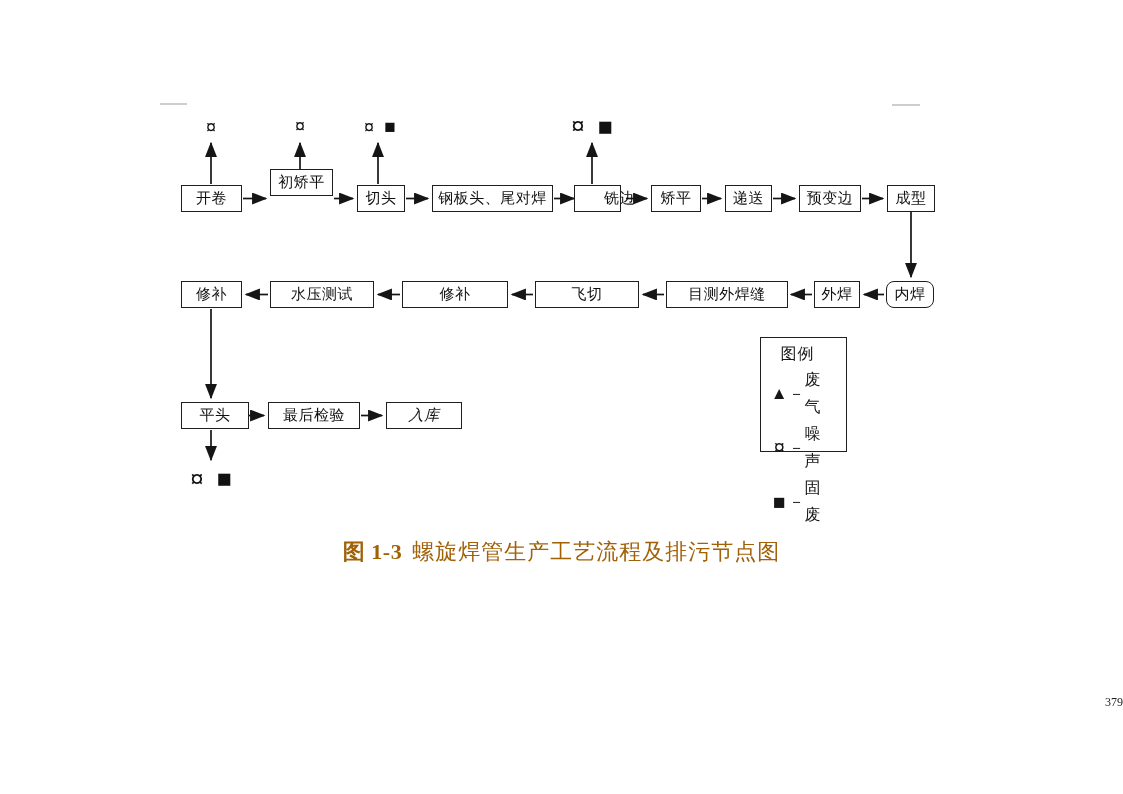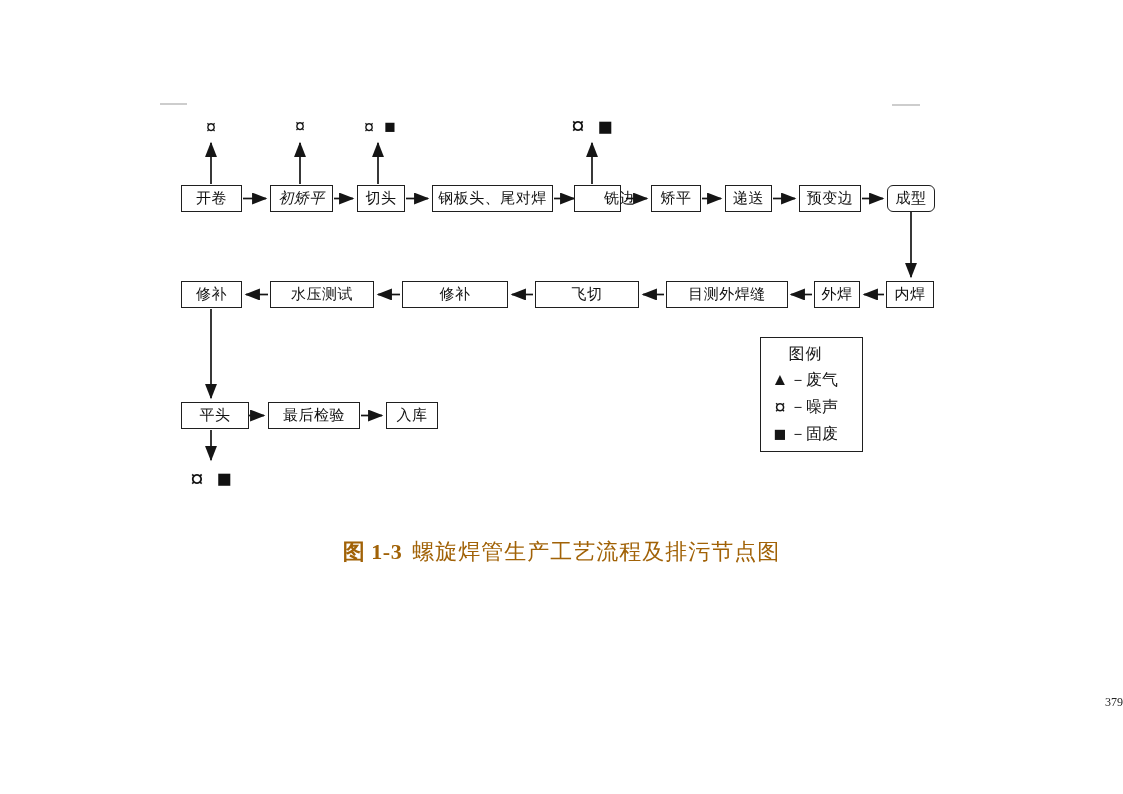--- a/index.html
+++ b/index.html
@@ -17,21 +17,21 @@
   }
   .marker{
     position:absolute;transform:translate(-50%,-50%);line-height:1;color:#111;
     z-index:2;white-space:nowrap;
   }
   .noise-sm{font-size:18px;}
   .noise-lg{font-size:24px;}
   .square-sm{font-size:19px;}
   .square-lg{font-size:25px;}
   .legend{
-    position:absolute;left:760px;top:337px;width:103px;height:115px;box-sizing:border-box;
+    position:absolute;left:760px;top:337px;width:87px;height:115px;box-sizing:border-box;
     border:1.8px solid #1f1f1f;background:#fff;z-index:2;
     display:flex;flex-direction:column;padding:4px 12px 0 0;
   }
   .legend-title{text-align:center;font-size:16px;line-height:24px;letter-spacing:1px;}
   .legend-row{display:flex;align-items:center;padding-left:9px;font-size:16px;line-height:27px;}
   .legend-sym{display:inline-block;width:20px;text-align:center;line-height:1;}
   .legend-sym.tri{font-size:17px;}
   .legend-sym.noi{font-size:20px;}
   .legend-sym.sqr{font-size:21px;}
   .caption{
@@ -95,40 +95,40 @@
   <span class="marker noise-sm" style="left:211px;top:127px;">¤</span>
   <span class="marker noise-sm" style="left:300px;top:126px;">¤</span>
   <span class="marker noise-sm" style="left:369px;top:127px;">¤</span>
   <span class="marker square-sm" style="left:390px;top:126px;">■</span>
   <span class="marker noise-lg" style="left:578px;top:126px;">¤</span>
   <span class="marker square-lg" style="left:605px;top:126px;">■</span>
   <span class="marker noise-lg" style="left:197px;top:479px;">¤</span>
   <span class="marker square-lg" style="left:224px;top:478px;">■</span>
 
   <div class="box" style="left:181px;top:185px;width:61px;">开卷</div>
-  <div class="box" style="left:270px;top:185px;width:63px;font-style:italic;">初矫平</div>
+  <div class="box" style="left:270px;top:169px;width:63px;">初矫平</div>
   <div class="box" style="left:357px;top:185px;width:48px;">切头</div>
   <div class="box" style="left:432px;top:185px;width:121px;">钢板头、尾对焊</div>
   <div class="box" style="left:574px;top:185px;width:47px;padding-left:44px;">铣边</div>
   <div class="box" style="left:651px;top:185px;width:50px;">矫平</div>
   <div class="box" style="left:725px;top:185px;width:47px;">递送</div>
   <div class="box" style="left:799px;top:185px;width:62px;">预变边</div>
-  <div class="box" style="left:887px;top:185px;width:48px;border-radius:6px;">成型</div>
+  <div class="box" style="left:887px;top:185px;width:48px;">成型</div>
 
   <div class="box" style="left:181px;top:281px;width:61px;">修补</div>
   <div class="box" style="left:270px;top:281px;width:104px;">水压测试</div>
   <div class="box" style="left:402px;top:281px;width:106px;">修补</div>
   <div class="box" style="left:535px;top:281px;width:104px;">飞切</div>
   <div class="box" style="left:666px;top:281px;width:122px;">目测外焊缝</div>
   <div class="box" style="left:814px;top:281px;width:46px;">外焊</div>
-  <div class="box" style="left:886px;top:281px;width:48px;">内焊</div>
+  <div class="box" style="left:886px;top:281px;width:48px;border-radius:8px;">内焊</div>
 
   <div class="box" style="left:181px;top:402px;width:68px;">平头</div>
   <div class="box" style="left:268px;top:402px;width:92px;">最后检验</div>
-  <div class="box" style="left:386px;top:402px;width:52px;">入库</div>
+  <div class="box" style="left:386px;top:402px;width:76px;font-style:italic;">入库</div>
 
   <div class="legend">
     <div class="legend-title">图例</div>
     <div class="legend-row">
       <span class="legend-sym tri">▲</span>
         <span>－</span>
         <span>废气</span>
     </div>
     <div class="legend-row">
       <span class="legend-sym noi">¤</span>

